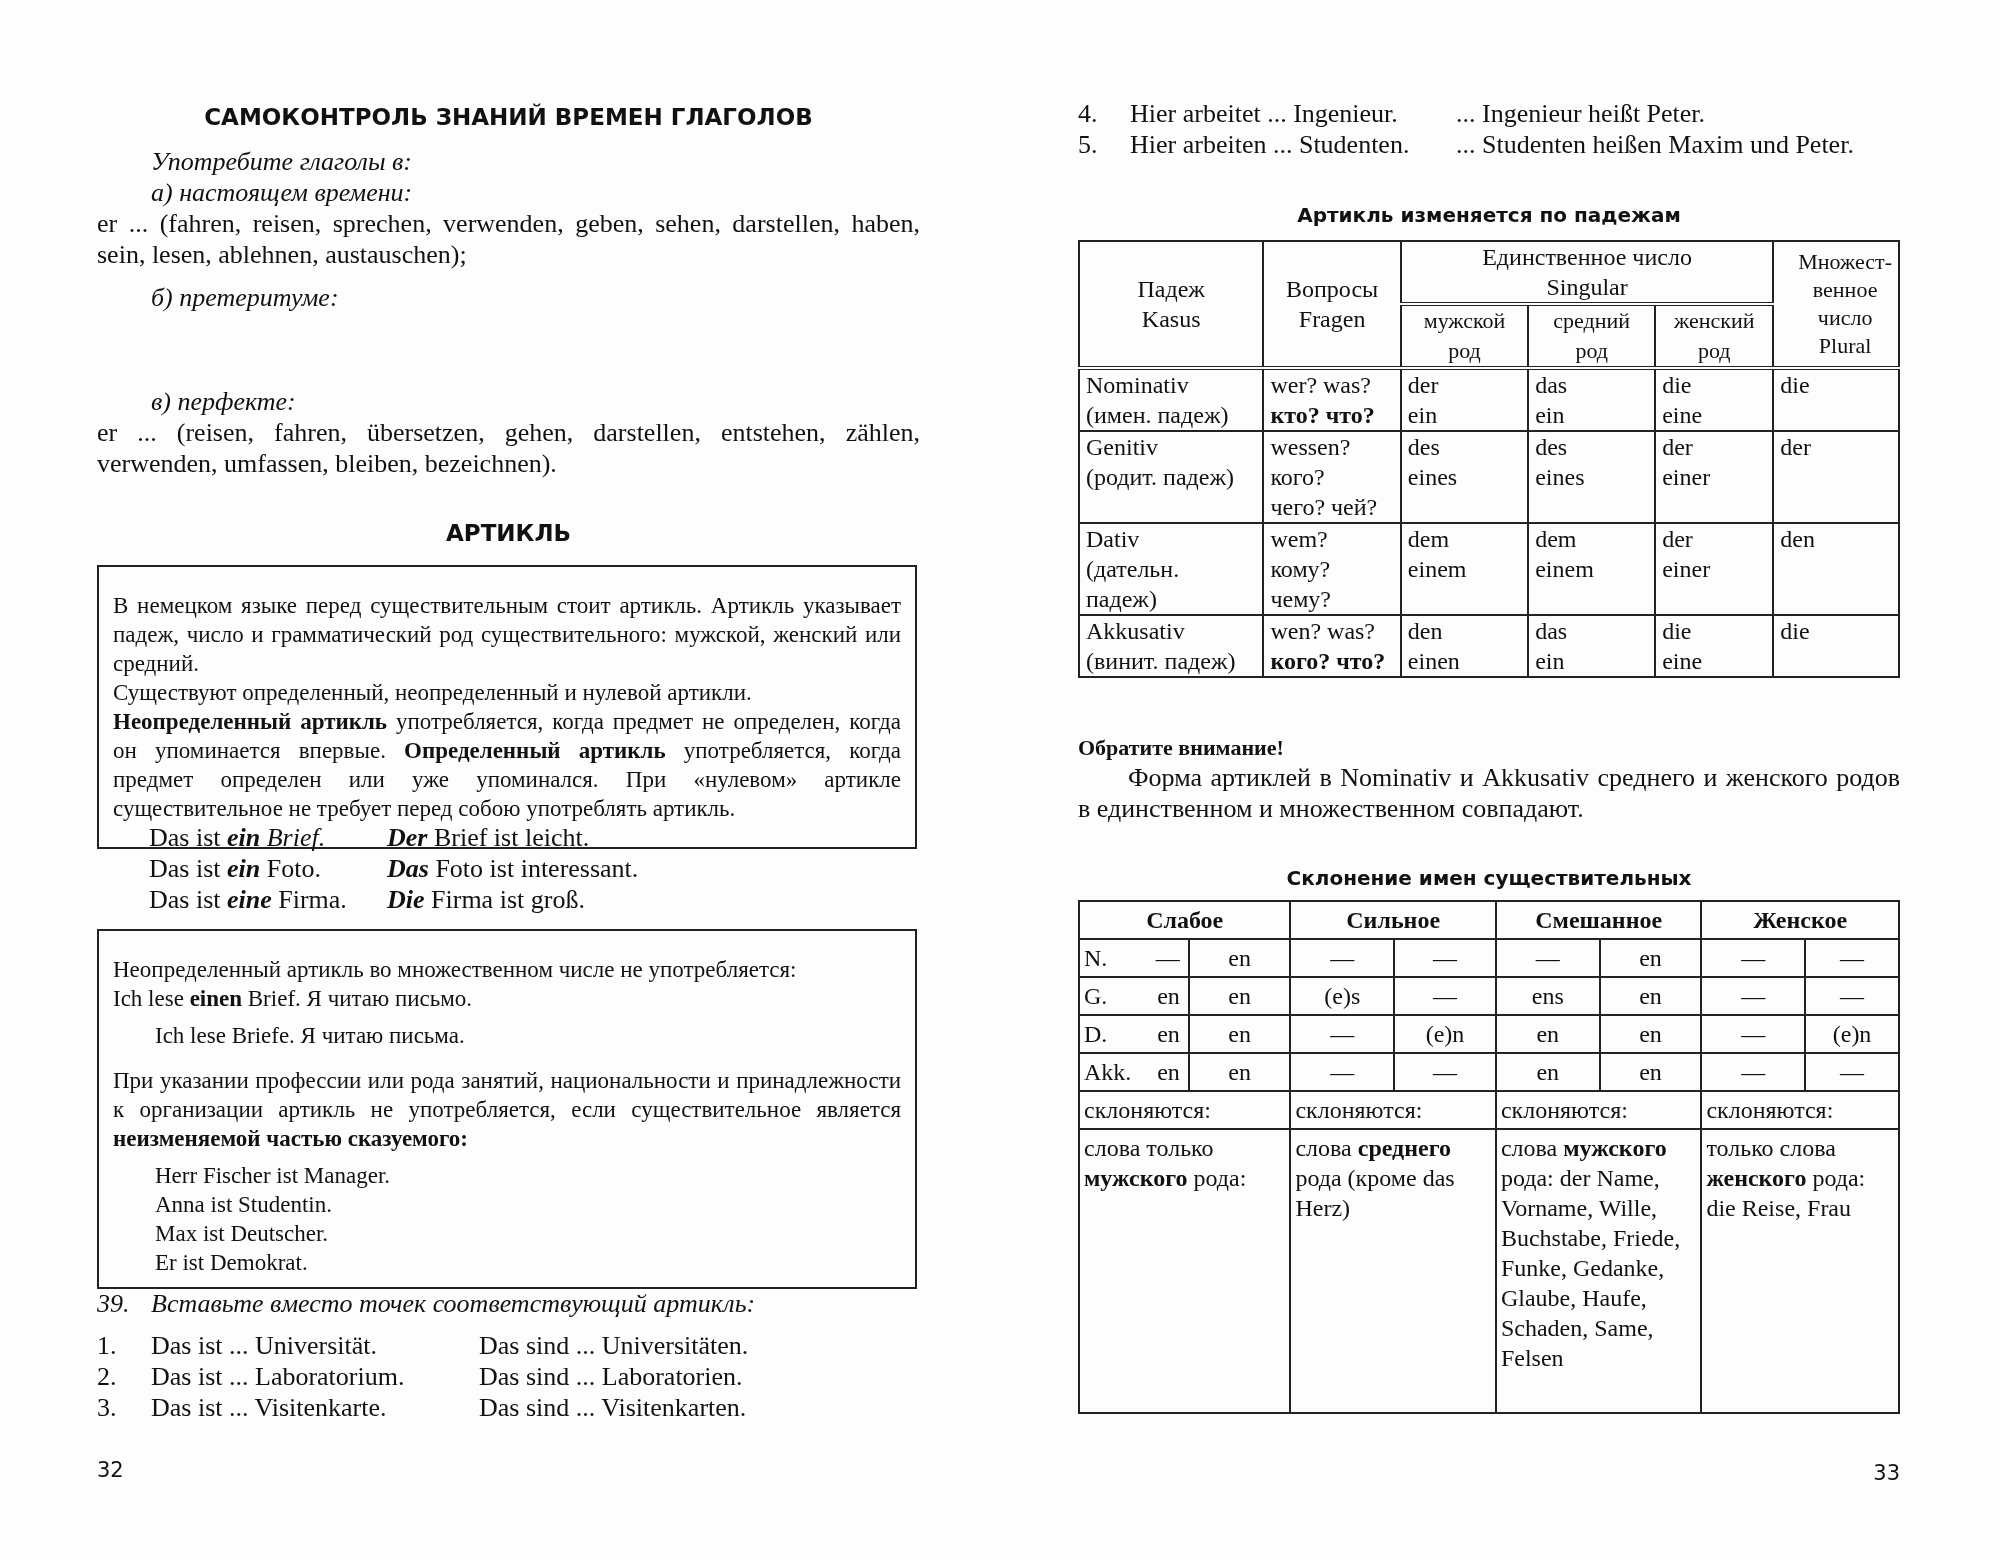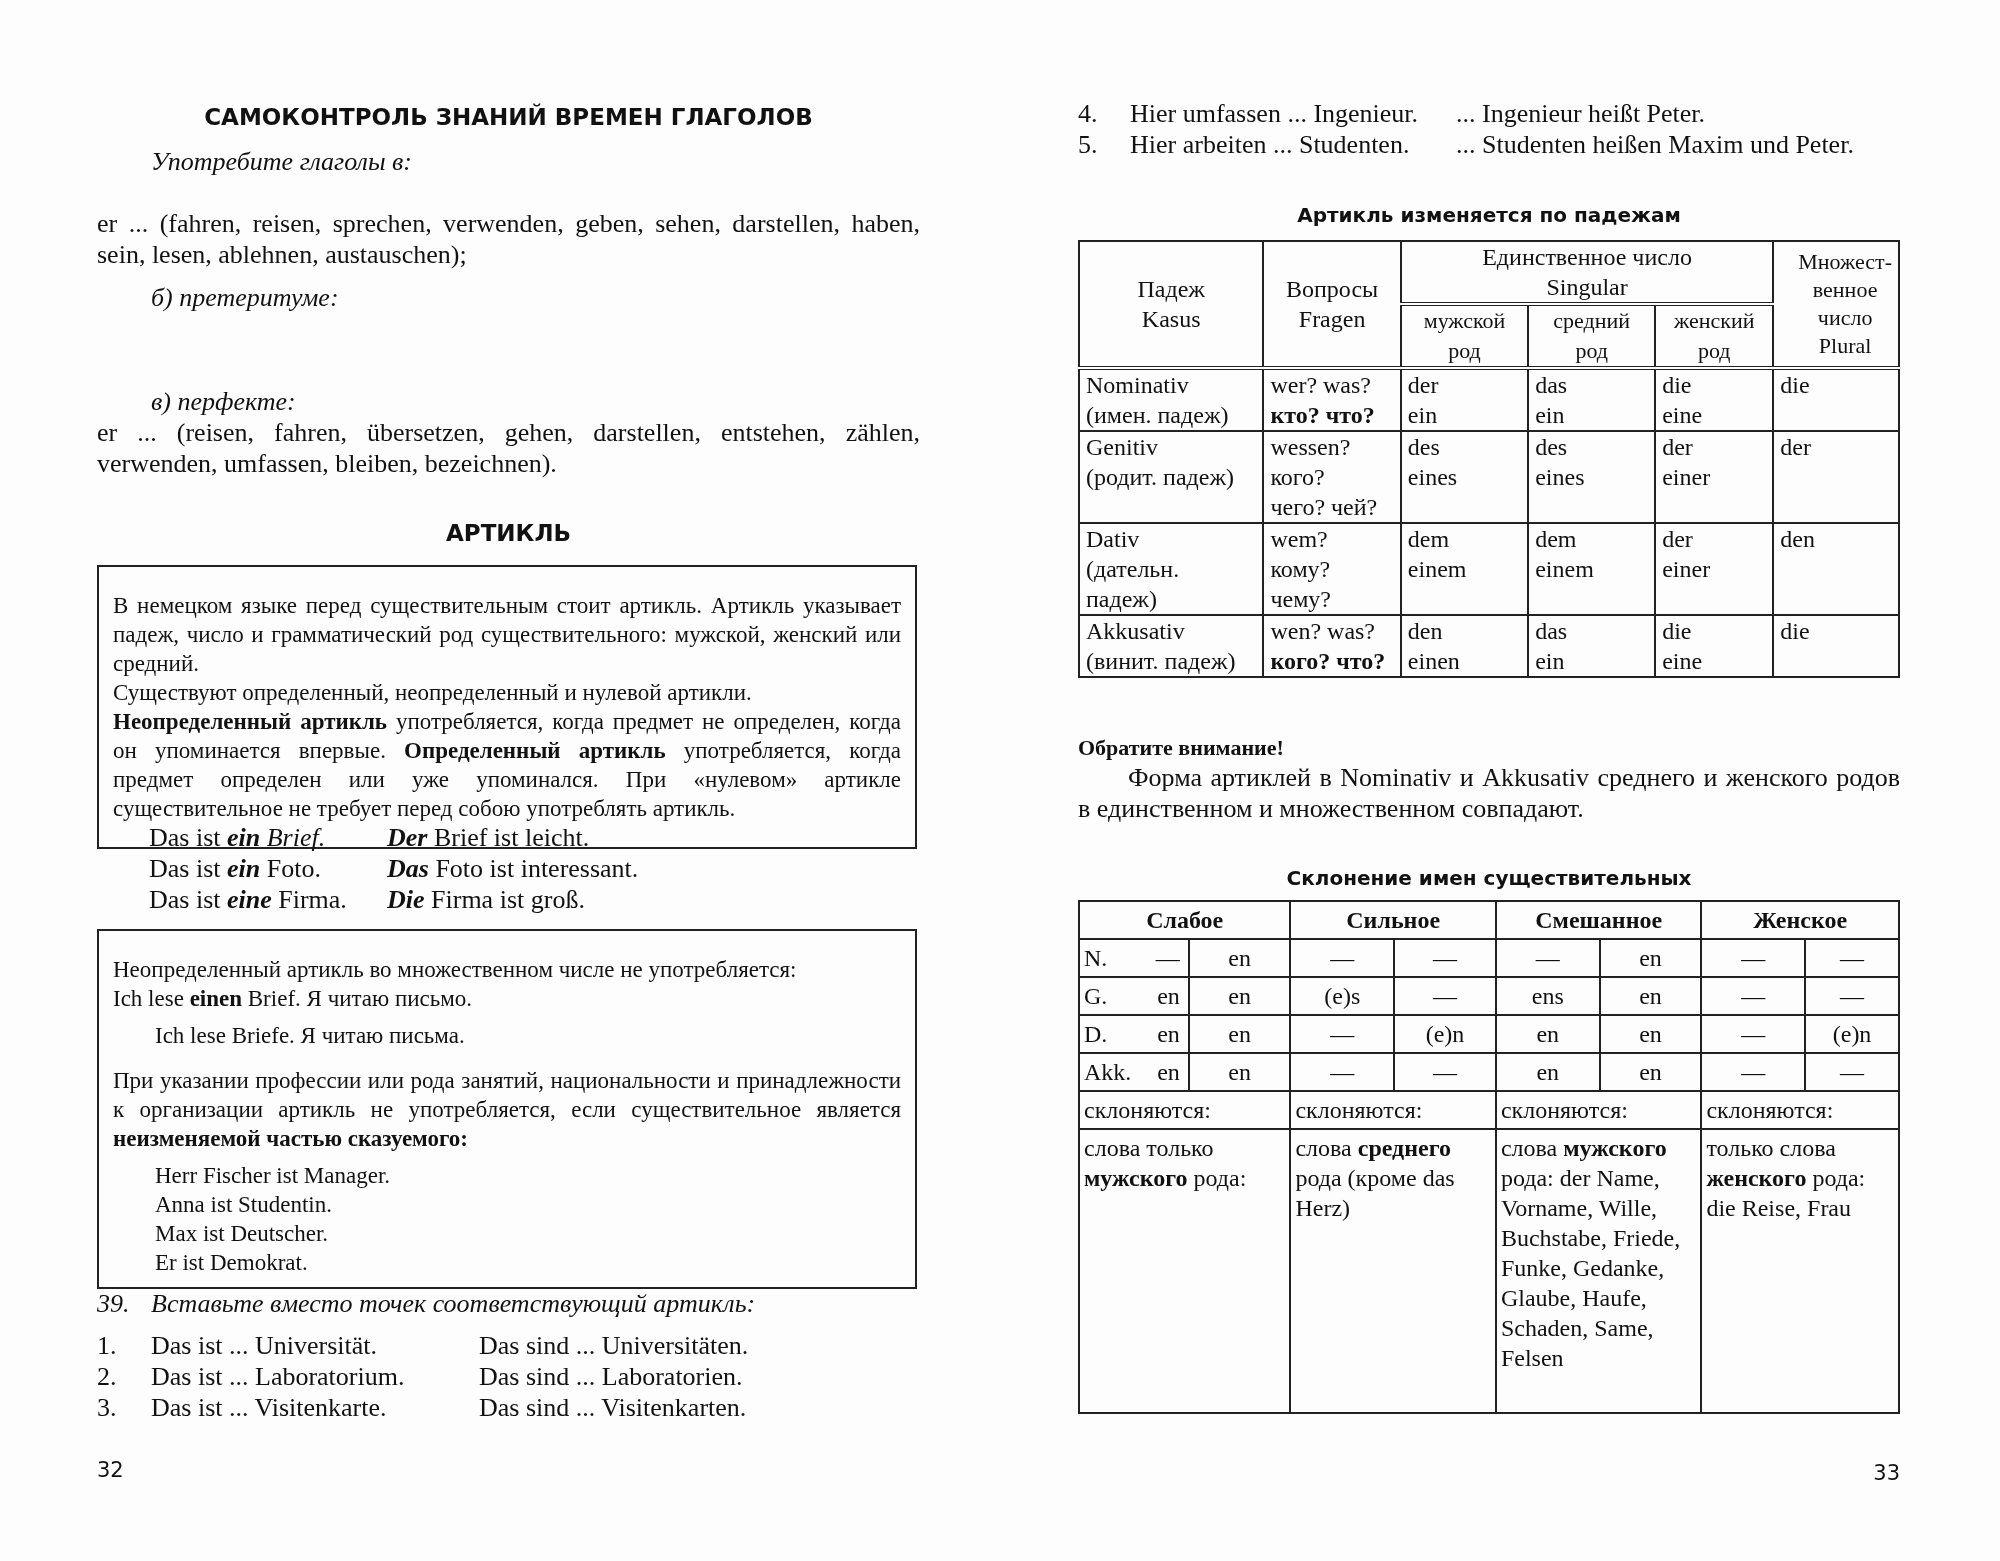--- a/index.html
+++ b/index.html
@@ -24,20 +24,21 @@
   .decl td.lft { text-align:left; }
   .decl tr.top td { vertical-align:top; text-align:left; }
   .row2 { display:flex; }
 </style>
 </head>
 <body>
 
 <div class="page" id="left">
   <div class="h1" style="top:102px;">САМОКОНТРОЛЬ ЗНАНИЙ ВРЕМЕН ГЛАГОЛОВ</div>
   <div class="abs ind it" style="top:146px;">Употребите глаголы в:</div>
+  <div class="abs ind it" style="top:177px;">а) настоящем времени:</div>
   <div class="abs just" style="top:208px;">er ... (fahren, reisen, sprechen, verwenden, geben, sehen, darstellen, haben, sein, lesen, ablehnen, austauschen);</div>
   <div class="abs ind it" style="top:282px;">б) претеритуме:</div>
   <div class="abs ind it" style="top:386px;">в) перфекте:</div>
   <div class="abs just" style="top:417px;">er ... (reisen, fahren, übersetzen, gehen, darstellen, entstehen, zählen, verwenden, umfassen, bleiben, bezeichnen).</div>
 
   <div class="h1" style="top:518px;">АРТИКЛЬ</div>
 
   <div class="box just" style="top:565px; left:0; width:820px;">
     <div>В немецком языке перед существительным стоит артикль. Артикль указывает падеж, число и грамматический род существительного: мужской, женский или средний.</div>
     <div>Существуют определенный, неопределенный и нулевой артикли.</div>
@@ -93,21 +94,21 @@
       </div>
   </div>
 
   <div class="pnum" style="top:1455px; left:0;">32</div>
 </div>
 
 <div class="page" id="right">
   <div class="abs" style="top:98px;">
     <div class="row2">
         <span style="width:52px">4.</span>
-        <span style="width:326px">Hier umfassen ... Ingenieur.</span>
+        <span style="width:326px">Hier arbeitet ... Ingenieur.</span>
         <span>... Ingenieur heißt Peter.</span>
       </div>
     <div class="row2">
         <span style="width:52px">5.</span>
         <span style="width:326px">Hier arbeiten ... Studenten.</span>
         <span>... Studenten heißen Maxim und Peter.</span>
       </div>
   </div>
 
   <div class="h1" style="top:200px; font-size:20px;">Артикль изменяется по падежам</div>

